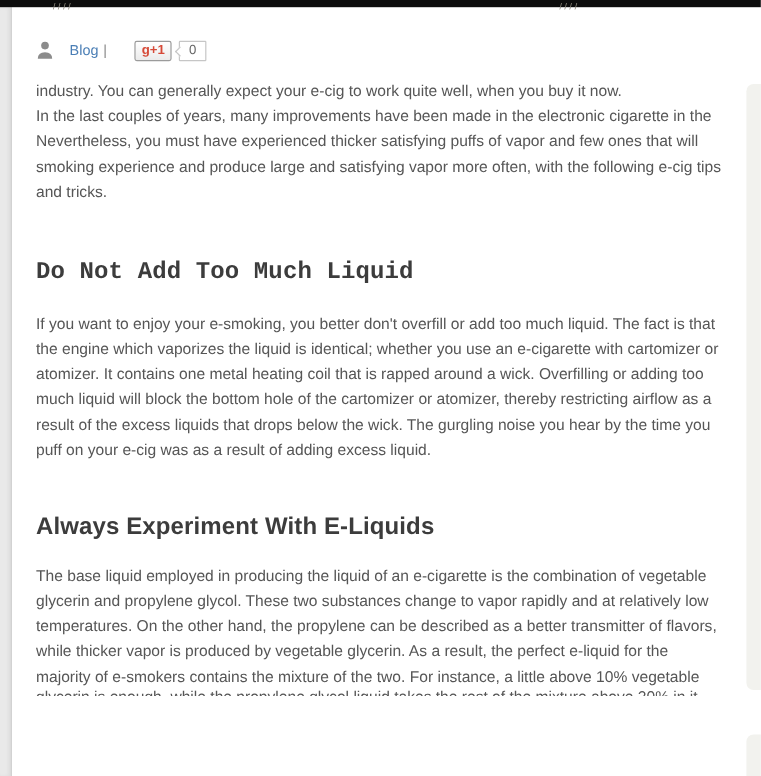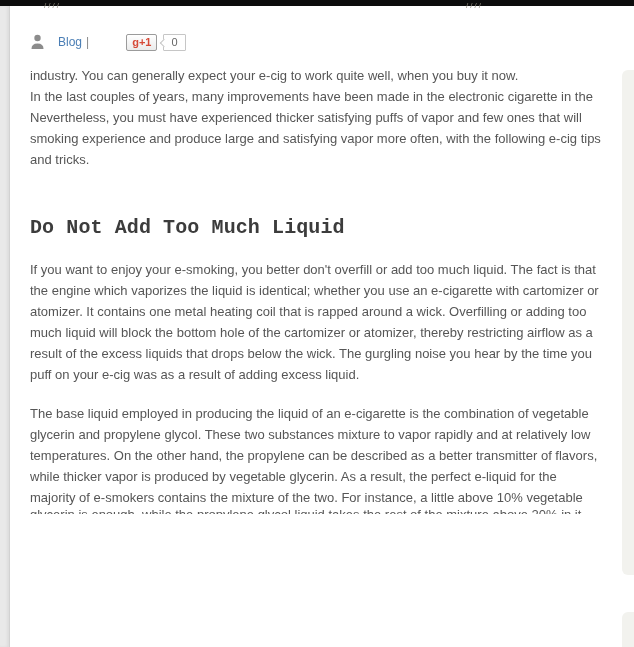--- a/index.html
+++ b/index.html
@@ -44,21 +44,21 @@
     margin:20px 0 0; font-size:25px; line-height:28px;
     font-weight:bold; color:#3c3c3c; letter-spacing:0.2px;
   }
   .meta {
     margin-top:27px; display:flex; align-items:center;
     font-size:12px; color:#7b7b7b; height:18px;
   }
   .avatar { width:15px; height:16px; margin-right:9px; flex:0 0 auto; }
   .meta .sep { margin:0 4px 0 4px; color:#8a8a8a; }
   .meta a.cat { color:#4a7eb5; text-decoration:none; margin-left:4px; }
-  .gplus { display:inline-flex; align-items:center; margin-left:14px;padding-left:19px; }
+  .gplus { display:inline-flex; align-items:center; margin-left:0;padding-left:19px; }
   .gplus-btn {
     border:1px solid #9b9b9b; border-radius:2px;
     background:linear-gradient(#ffffff,#ebebeb);
     color:#d64937; font-weight:bold; font-size:11px; line-height:13px;
     padding:1px 5px; cursor:pointer;
   }
   .gplus-count {
     margin-left:6px; border:1px solid #c6c6c6; border-radius:1px;
     font-size:11px; line-height:13px; color:#666; padding:1px 7px;
     background:#fff; position:relative;
@@ -127,23 +127,24 @@
 
   <div class="para p2">
     <div class="line">If you want to enjoy your e-smoking, you better don't overfill or add too much liquid. The fact is that</div>
     <div class="line">the engine which vaporizes the liquid is identical; whether you use an e-cigarette with cartomizer or</div>
     <div class="line">atomizer. It contains one metal heating coil that is rapped around a wick. Overfilling or adding too</div>
     <div class="line">much liquid will block the bottom hole of the cartomizer or atomizer, thereby restricting airflow as a</div>
     <div class="line">result of the excess liquids that drops below the wick. The gurgling noise you hear by the time you</div>
     <div class="line">puff on your e-cig was as a result of adding excess liquid.</div>
   </div>
 
+  <h2 class="section-heading h2b">Always Experiment With E-Liquids</h2>
 
   <div class="para p3">
     <div class="line">The base liquid employed in producing the liquid of an e-cigarette is the combination of vegetable</div>
-    <div class="line">glycerin and propylene glycol. These two substances mixture to vapor rapidly and at relatively low</div>
+    <div class="line">glycerin and propylene glycol. These two substances change to vapor rapidly and at relatively low</div>
     <div class="line">temperatures. On the other hand, the propylene can be described as a better transmitter of flavors,</div>
     <div class="line">while thicker vapor is produced by vegetable glycerin. As a result, the perfect e-liquid for the</div>
     <div class="line">majority of e-smokers contains the mixture of the two. For instance, a little above 10% vegetable</div>
   </div>
   <div class="clipped-line">glycerin is enough, while the propylene glycol liquid takes the rest of the mixture above 20% in it.</div>
 
 </div>
 
 </body></html>

